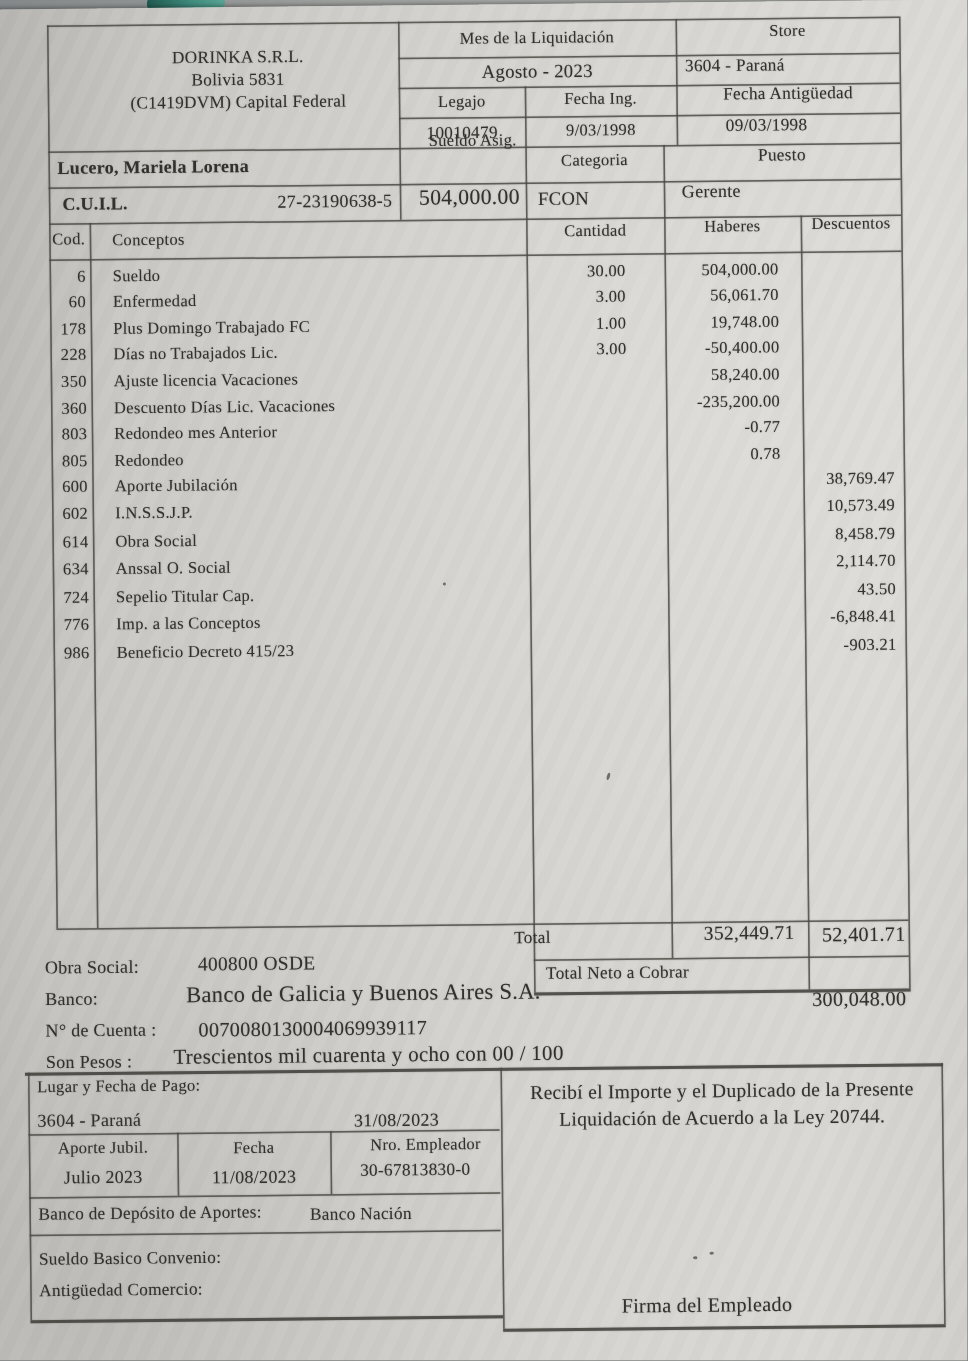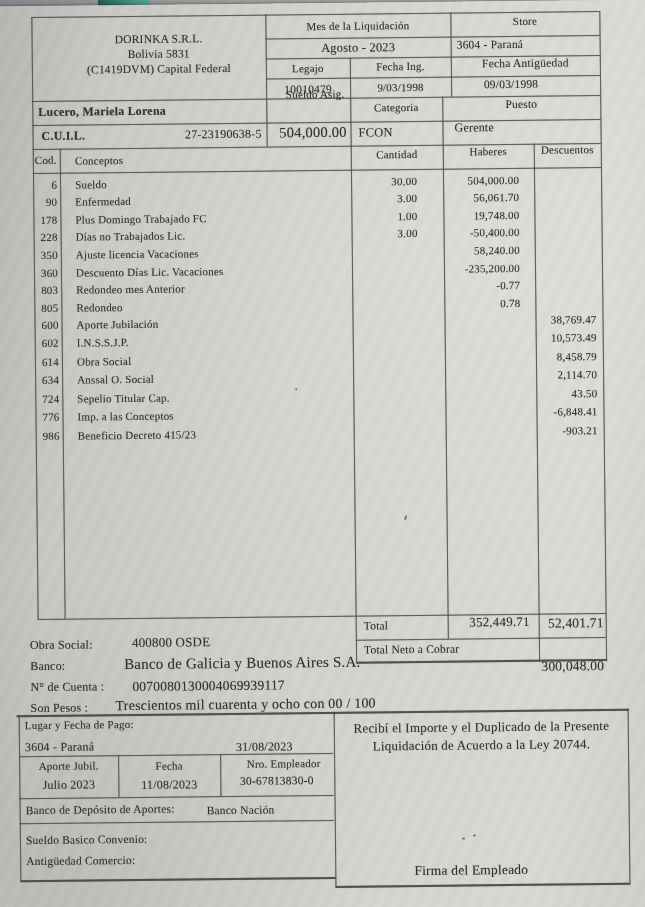--- a/index.html
+++ b/index.html
@@ -111,21 +111,21 @@
       <div class="t c s11" style="left:537px;top:146px;width:67px">Descuentos</div>
 
       <div class="crow" style="top:176px">
         <span class="t cod r">6</span>
         <span class="t lab">Sueldo</span>
         <span class="t qty r">30.00</span>
         <span class="t hab r">504,000.00</span>
         <span class="t des r"></span>
       </div>
       <div class="crow" style="top:193px">
-        <span class="t cod r">90</span>
+        <span class="t cod r">60</span>
         <span class="t lab">Enfermedad</span>
         <span class="t qty r">3.00</span>
         <span class="t hab r">56,061.70</span>
         <span class="t des r"></span>
       </div>
       <div class="crow" style="top:211px">
         <span class="t cod r">178</span>
         <span class="t lab">Plus Domingo Trabajado FC</span>
         <span class="t qty r">1.00</span>
         <span class="t hab r">19,748.00</span>
@@ -209,21 +209,21 @@
         <span class="t des r">-6,848.41</span>
       </div>
       <div class="crow" style="top:427px">
         <span class="t cod r">986</span>
         <span class="t lab">Beneficio Decreto 415/23</span>
         <span class="t qty r"></span>
         <span class="t hab r"></span>
         <span class="t des r">-903.21</span>
       </div>
 
-      <div class="t s115" style="left:362px;top:620px">Total</div>
+      <div class="t s115" style="left:341px;top:620px">Total</div>
       <div class="t r s13" style="left:446px;top:617px;width:82px">352,449.71</div>
       <div class="t r s135" style="left:528px;top:618px;width:74px">52,401.71</div>
       <div class="t s115" style="left:362px;top:644px">Total Neto a Cobrar</div>
       <div class="t r s135" style="left:520px;top:661px;width:82px">300,048.00</div>
 
       <div class="t s12" style="left:28px;top:636px">Obra Social:</div>
       <div class="t s13" style="left:130px;top:634px">400800 OSDE</div>
       <div class="t s12" style="left:28px;top:657px">Banco:</div>
       <div class="t s15" style="left:122px;top:654px">Banco de Galicia y Buenos Aires S.A.</div>
       <div class="t s12" style="left:28px;top:678px">N° de Cuenta :</div>

